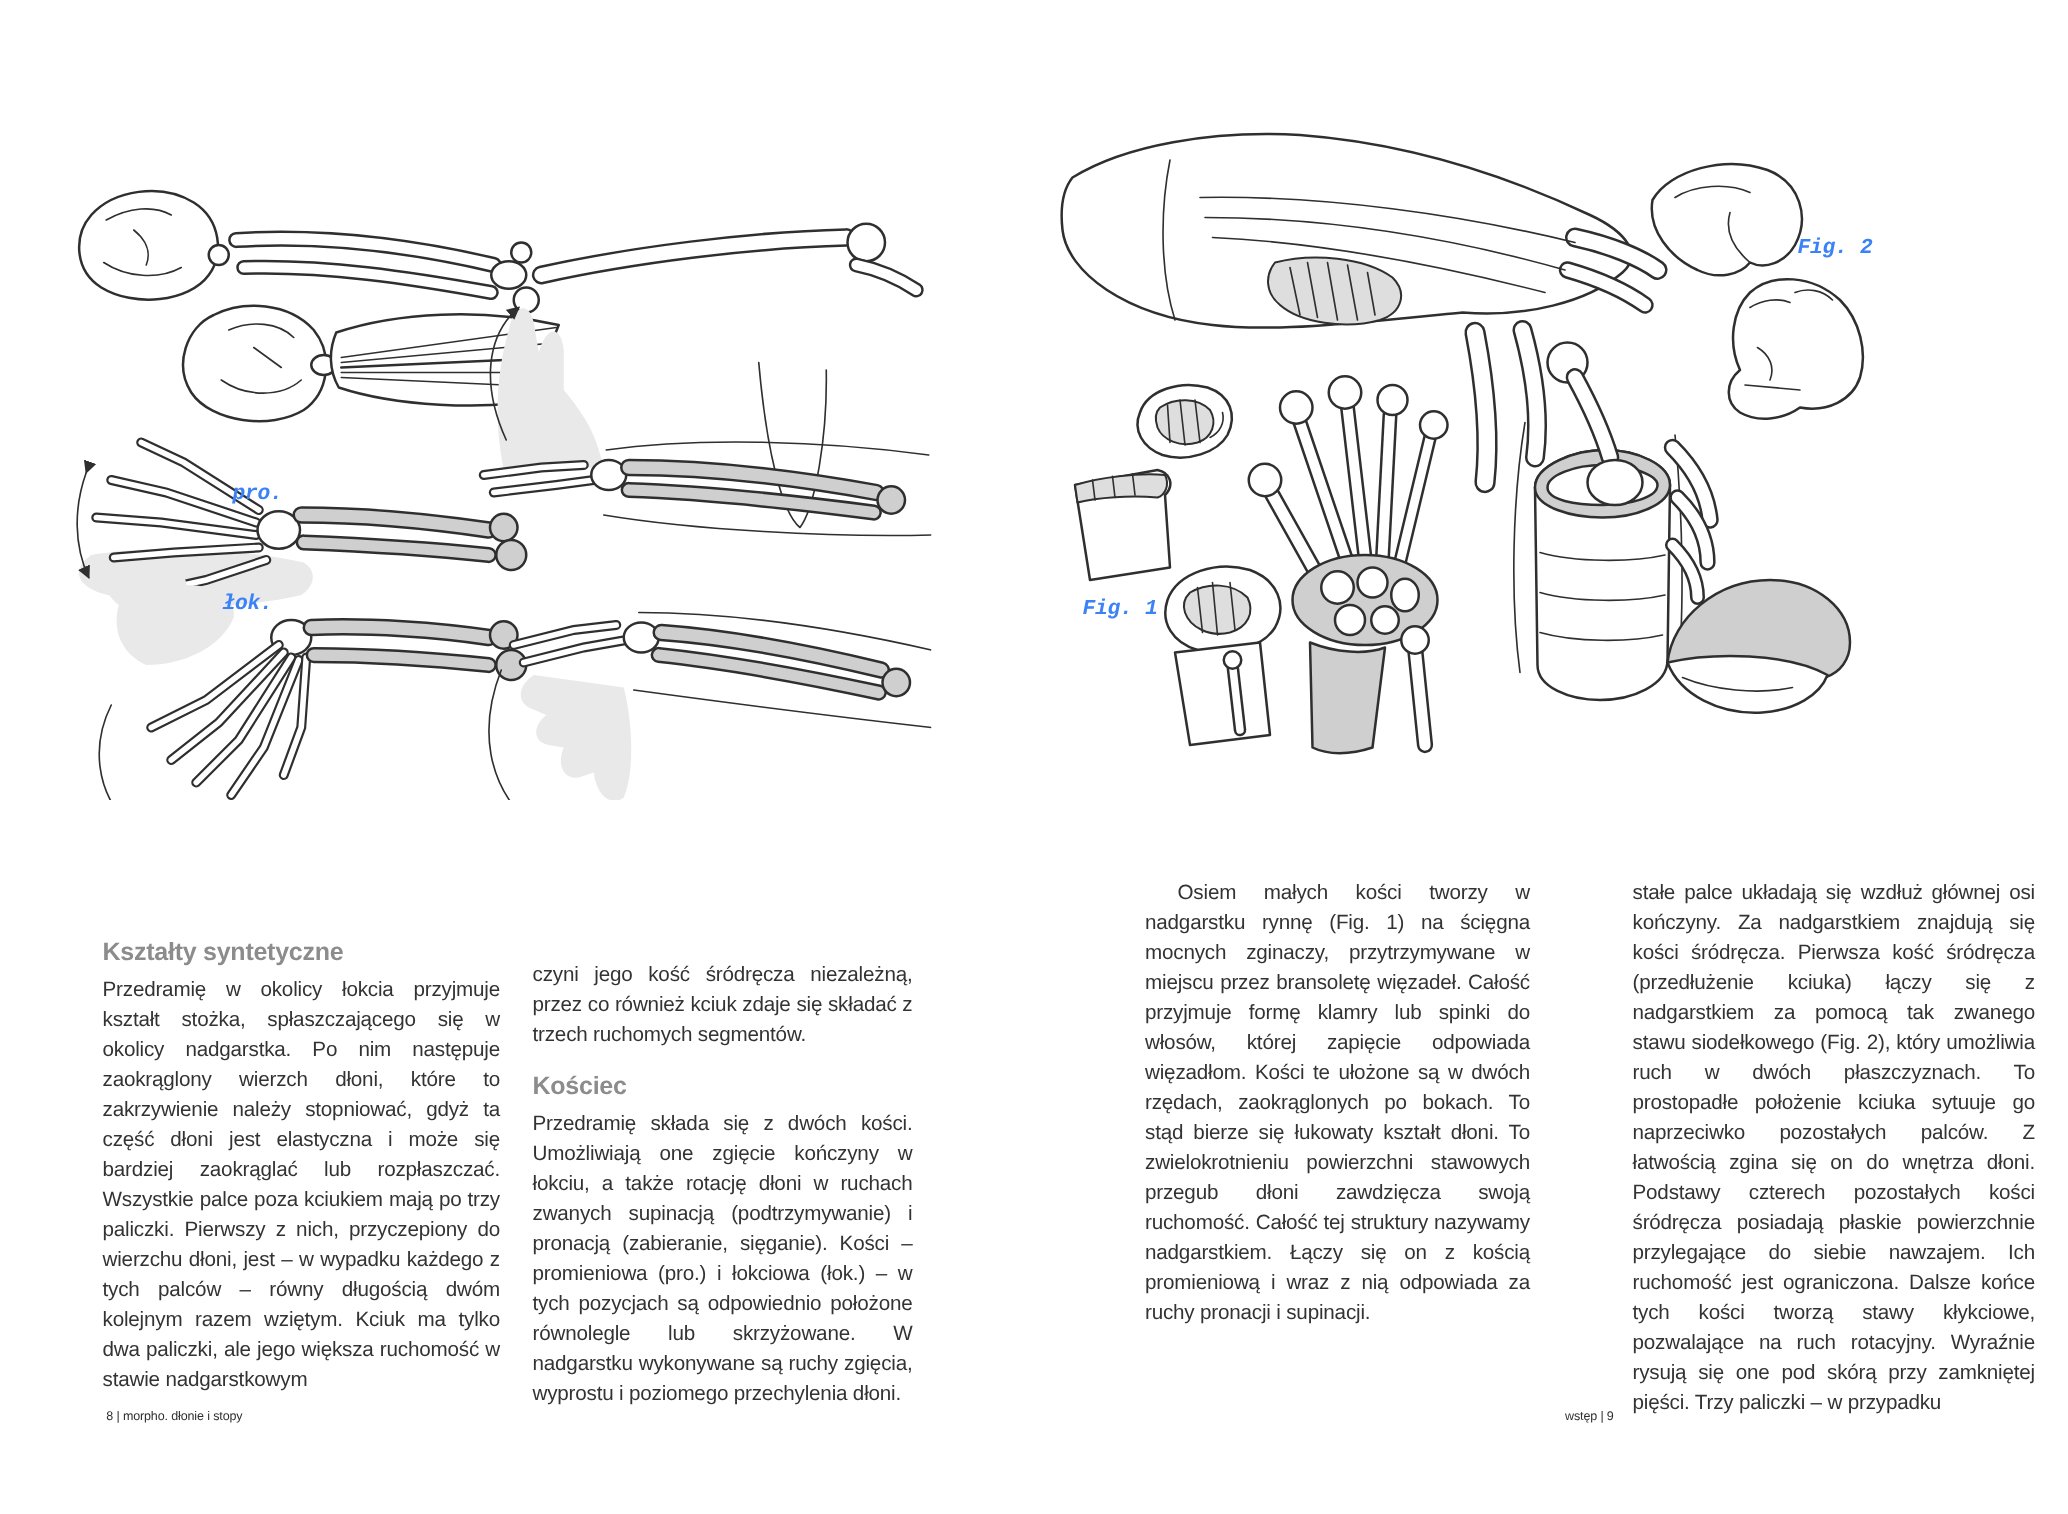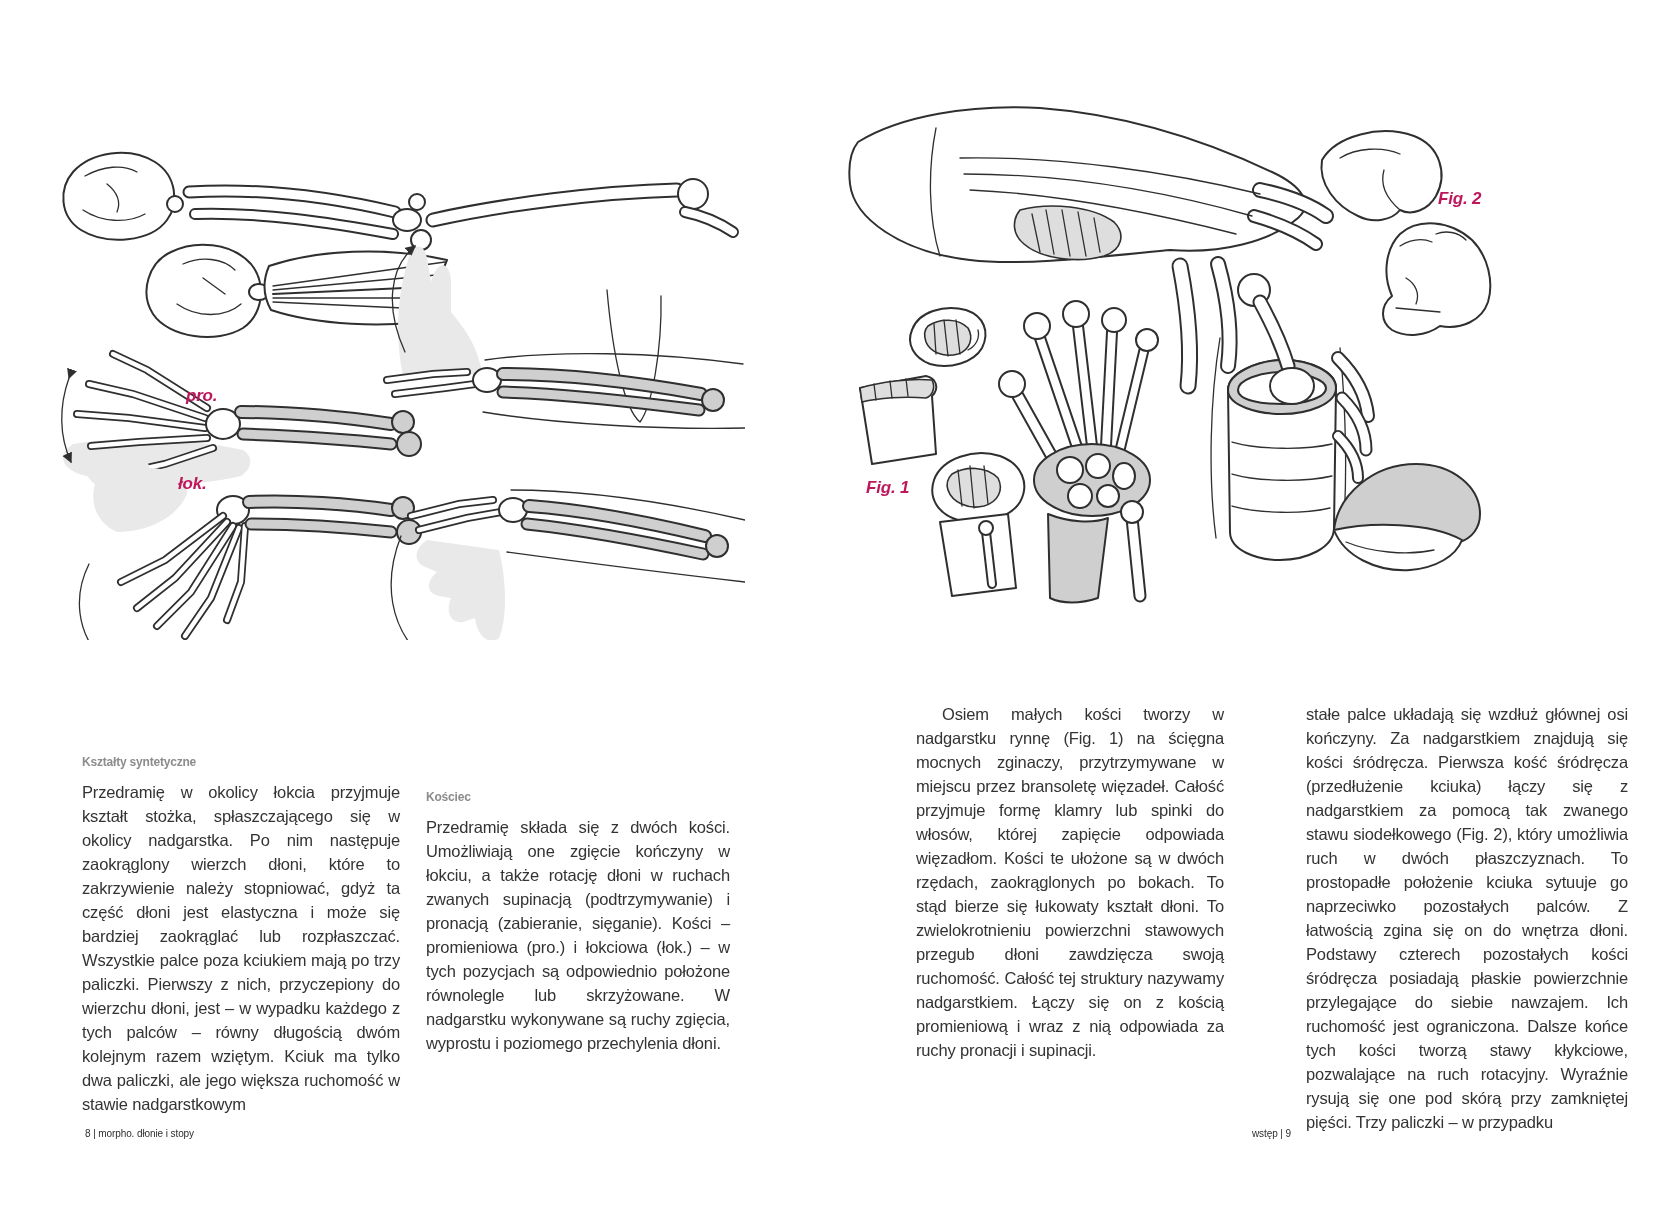--- a/index.html
+++ b/index.html
@@ -5,25 +5,25 @@
   html,body{margin:0;padding:0;}
   body{
     width:1654px;height:1211px;position:relative;background:#ffffff;
     font-family:"Liberation Sans",sans-serif;color:#2e2e2e;overflow:hidden;
   }
   .illu{position:absolute;}
   .col{position:absolute;font-size:16.5px;line-height:24px;text-align:justify;
        letter-spacing:-0.15px;color:#333333;}
   .col p{margin:0;}
   .col p + p{margin-top:0;}
-  h2.sec{font-size:12px;font-weight:bold;color:#8c8c8c;margin:0 0 6px 0;letter-spacing:-0.2px;}
+  h2.sec{font-size:20px;font-weight:bold;color:#8c8c8c;margin:0 0 6px 0;letter-spacing:-0.2px;}
   .sec-mid{margin-top:17px !important;}
   .indent{text-indent:26px;}
-  .fig-label{position:absolute;font-style:italic;font-weight:bold;color:#be185d;
-             font-size:17px;letter-spacing:-0.2px;}
+  .fig-label{position:absolute;font-style:italic;font-weight:bold;color:#3b82f6;
+             font-size:17px;letter-spacing:-0.2px;font-family:Liberation Mono, monospace;}
   .footer{position:absolute;font-size:10px;color:#2e2e2e;letter-spacing:-0.1px;}
   .footer-right{text-align:left;}
   
   .ln{fill:none;stroke:#2f2f2f;stroke-width:2;stroke-linecap:round;stroke-linejoin:round;}
   .thin{stroke-width:1.3;}
   .ob{fill:none;stroke:#2f2f2f;stroke-linecap:round;}
   .wb{fill:none;stroke:#ffffff;stroke-linecap:round;}
   .gb{fill:none;stroke:#cfcfcf;stroke-linecap:round;}
   .white{fill:#ffffff;stroke:#2f2f2f;stroke-width:2;stroke-linejoin:round;}
   .gray{fill:#cfcfcf;stroke:#2f2f2f;stroke-width:2;stroke-linejoin:round;}
@@ -153,20 +153,21 @@
 
     <span class="fig-label" style="left:186px;top:386px;">pro.</span>
     <span class="fig-label" style="left:178px;top:474px;">łok.</span>
 
     <div class="col" style="left:82px;top:750px;width:318px;">
       <h2 class="sec">Kształty syntetyczne</h2>
       <p>Przedramię w okolicy łokcia przyjmuje kształt stożka, spłaszczającego się w okolicy nadgarstka. Po nim następuje zaokrąglony wierzch dłoni, które to zakrzywienie należy stopniować, gdyż ta część dłoni jest elastyczna i może się bardziej zaokrąglać lub rozpłaszczać. Wszystkie palce poza kciukiem mają po trzy paliczki. Pierwszy z nich, przyczepiony do wierzchu dłoni, jest – w wypadku każdego z tych palców – równy długością dwóm kolejnym razem wziętym. Kciuk ma tylko dwa paliczki, ale jego większa ruchomość w stawie nadgarstkowym</p>
     </div>
 
     <div class="col" style="left:426px;top:768px;width:304px;">
+      <p>czyni jego kość śródręcza niezależną, przez co również kciuk zdaje się składać z trzech ruchomych segmentów.</p>
       <h2 class="sec sec-mid">Kościec</h2>
       <p>Przedramię składa się z dwóch kości. Umożliwiają one zgięcie kończyny w łokciu, a także rotację dłoni w ruchach zwanych supinacją (podtrzymywanie) i pronacją (zabieranie, sięganie). Kości – promieniowa (pro.) i łokciowa (łok.) – w tych pozycjach są odpowiednio położone równolegle lub skrzyżowane. W nadgarstku wykonywane są ruchy zgięcia, wyprostu i poziomego przechylenia dłoni.</p>
     </div>
 
     <div class="footer" style="left:85px;top:1128px;width:400px;">8 | morpho. dłonie i stopy</div>
   </section>
 
   <section>
 
     <div class="illu" style="left:840px;top:98px;width:740px;height:535px;">

